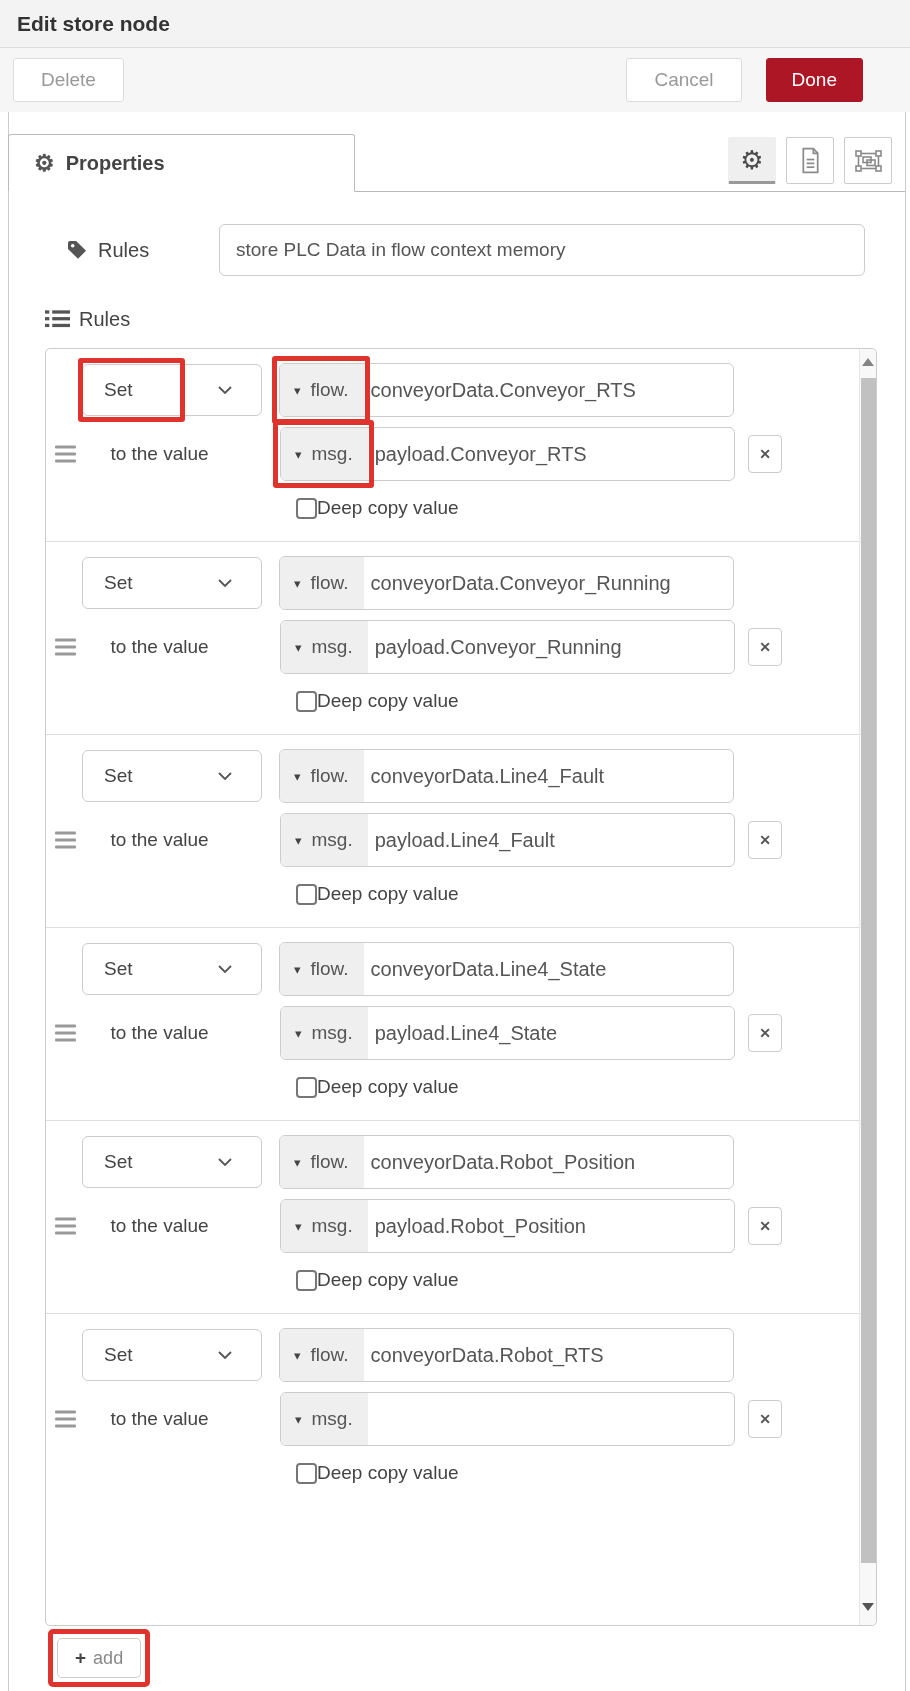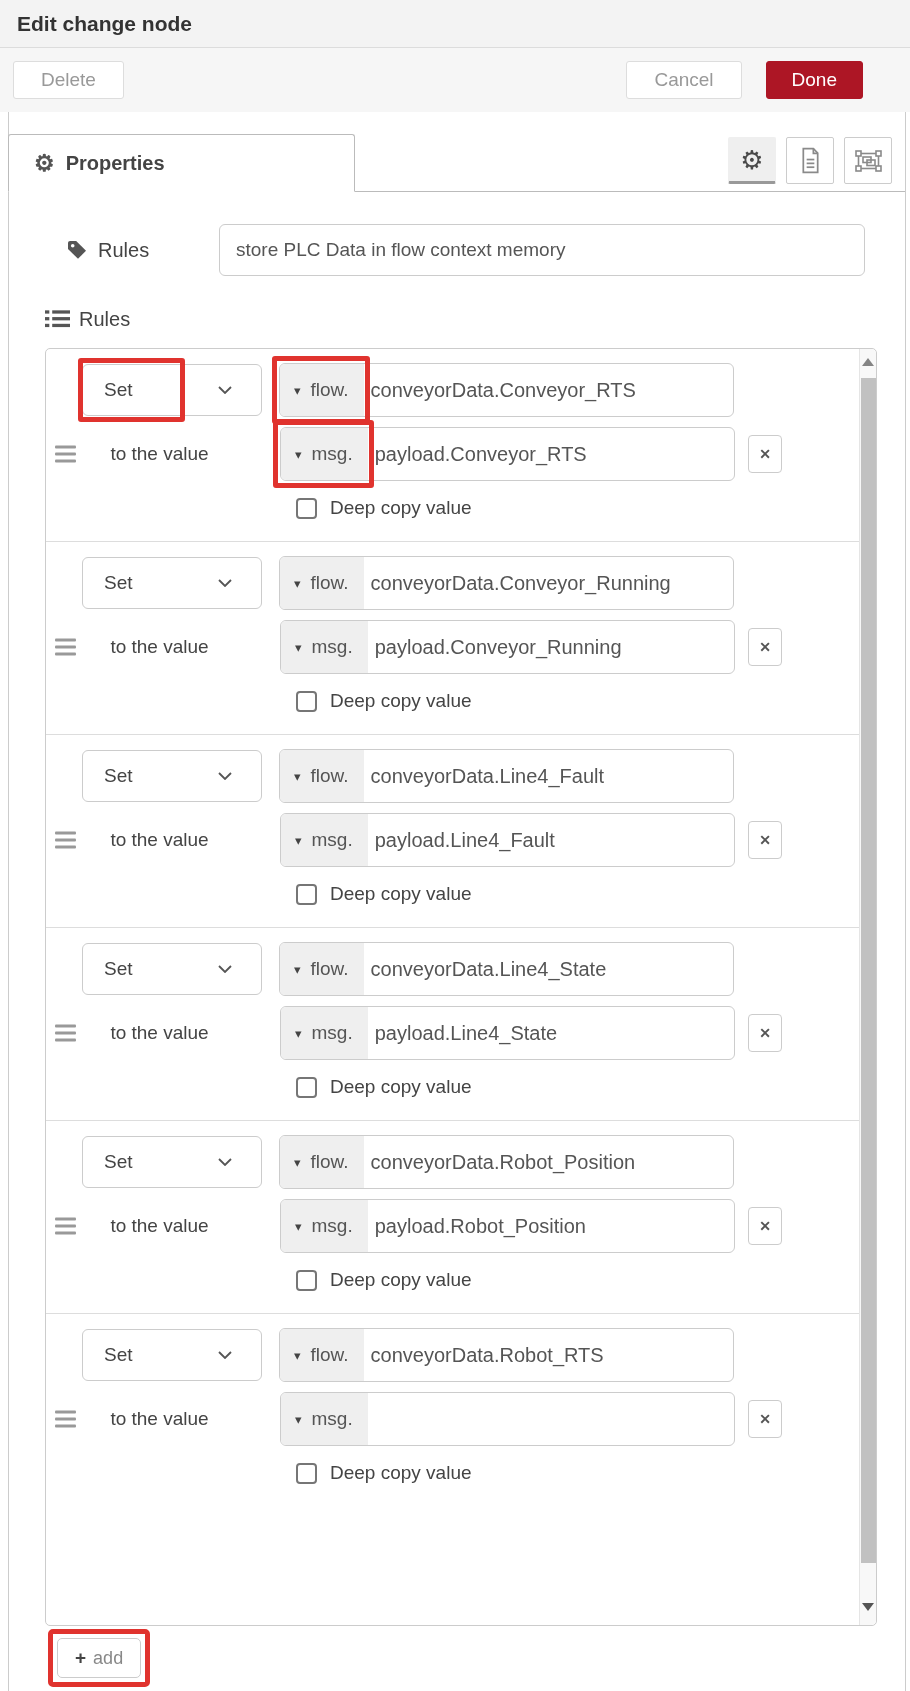--- a/index.html
+++ b/index.html
@@ -10,21 +10,21 @@
   }
   
   .tray-header {
     height:48px; background:#f3f3f3; border-bottom:1px solid #dcdcdc;
     display:flex; align-items:center; padding:0 17px;
     font-size:21px; font-weight:bold; color:#333;
   }
   .toolbar {
     height:64px; background:#f6f6f6; display:flex; align-items:center; padding:0 13px;
   }
-  .btn { height:38px; border-radius:3px; font-size:19px; display:flex; align-items:center; justify-content:center; cursor:pointer; font-family:inherit; }
+  .btn { height:44px; border-radius:3px; font-size:19px; display:flex; align-items:center; justify-content:center; cursor:pointer; font-family:inherit; }
   .btn-plain { background:#fff; border:1px solid #ddd; color:#999; padding:0 27px; }
   .btn-done  { background:#AD1625; border:1px solid #AD1625; color:#fff; padding:0 25px; margin-left:24px; margin-right:34px; }
   .spacer { flex:1; }
   
   .body-wrap { margin:0 4px 0 8px; border-left:1px solid #ccc; border-right:1px solid #ccc; height:1579px; background:#fff; }
   
   .tabbar { height:80px; position:relative; border-bottom:1px solid #bbb; background:#fff; }
   .tab-properties {
     position:absolute; left:-1px; bottom:-1px; width:347px; height:58px;
     background:#fff; border:1px solid #bbb; border-bottom:1px solid #fff;
@@ -76,21 +76,21 @@
   .row-b { display:flex; align-items:center; margin-top:10px; height:54px; position:relative; }
   .drag-handle { position:absolute; left:9px; top:50%; transform:translateY(-50%); display:flex; flex-direction:column; gap:4px; width:21px; cursor:grab; }
   .drag-handle i { display:block; height:3px; background:#999; border-radius:1px; }
   .to-label { width:227px; text-align:center; font-size:19px; color:#444; }
   .row-b .typed-input { margin-left:7px; }
   .remove-btn {
     width:34px; height:38px; border:1px solid #ccc; border-radius:4px; background:#fff;
     margin-left:13px; display:flex; align-items:center; justify-content:center;
     font-size:14px; font-weight:bold; color:#555; cursor:pointer;
   }
-  .row-c { margin-top:12px; display:flex; align-items:center; gap:13px; padding-left:250px; height:30px; }
+  .row-c { margin-top:12px; display:flex; align-items:center; padding-left:250px; height:30px; }
   .checkbox { width:21px; height:21px; border:2px solid #767676; border-radius:4px; background:#fff; cursor:pointer; }
   .deep-copy-label { font-size:19px; color:#444; }
   
   .red-box { position:absolute; border:5px solid #e0332e; border-radius:3px; pointer-events:none; z-index:4; display:none; }
   .rule:first-child .red-box { display:block; }
   .rb-set  { left:-5px; top:-7px; width:107px; height:64px; }
   .rb-type { left:-8px; top:-8px; width:calc(100% + 14px); height:calc(100% + 16px); }
   
   .scrollbar { position:absolute; top:0; right:0; width:17px; height:100%; background:#f8f8f8; border-left:1px solid #e5e5e5; border-radius:0 5px 5px 0; }
   .sb-up, .sb-down { position:absolute; left:0; right:0; display:flex; justify-content:center; cursor:pointer; }
@@ -109,21 +109,21 @@
   .add-btn .plus { color:#444; font-weight:bold; font-size:19px; }
   .rb-add { position:absolute; inset:-9px -9px; border:5px solid #e0332e; border-radius:5px; display:block; pointer-events:none; }
   svg { display:block; }
 </style>
 </head>
 <body>
 
 <div class="page">
 
   <div class="tray-header">
-    <span>Edit change node</span>
+    <span>Edit store node</span>
   </div>
 
   <div class="toolbar">
     <button class="btn btn-plain">Delete</button>
     <span class="spacer"></span>
     <button class="btn btn-plain">Cancel</button>
     <button class="btn btn-done" style="background: rgb(173, 22, 37);">Done</button>
   </div>
 
   <div class="body-wrap">

